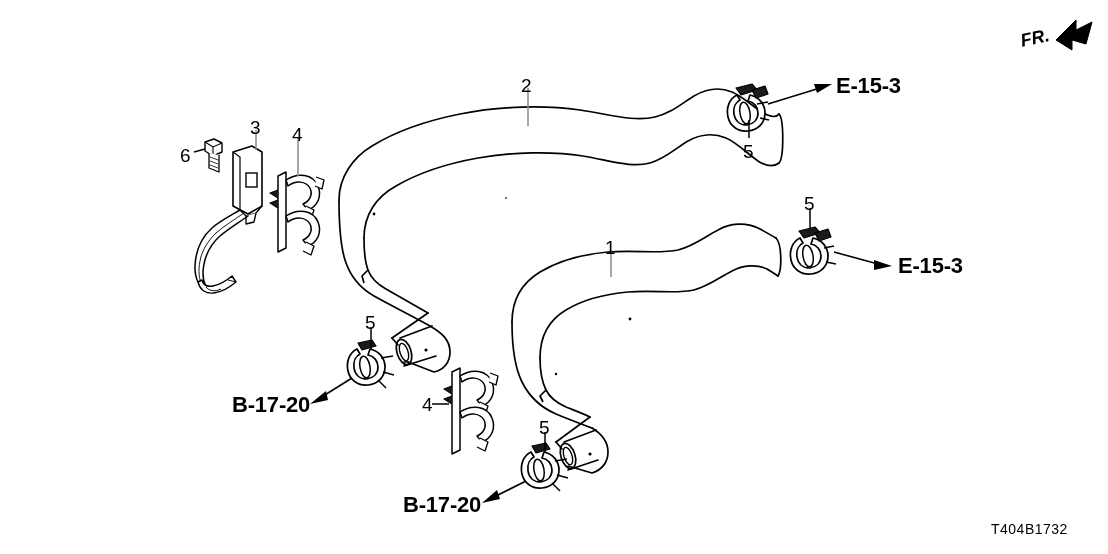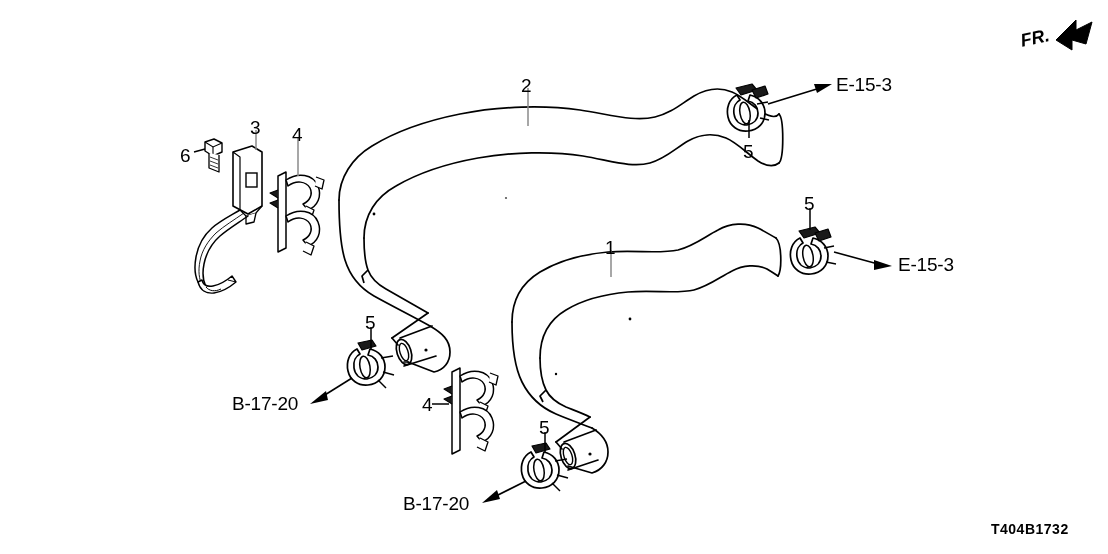--- a/index.html
+++ b/index.html
@@ -29,32 +29,32 @@
     font-family: "Liberation Sans", sans-serif;
     color: #000000;
     white-space: nowrap;
     line-height: 1;
   }
   .num-label {
     font-size: 19px;
     font-weight: 400;
   }
   .ref-label {
-    font-size: 19px;
-    font-weight: normal;
+    font-size: 22px;
+    font-weight: bold;
     letter-spacing: -0.2px;
   }
   .fr-label {
     font-size: 18px;
     font-weight: bold;
     font-style: italic;
   }
   .code-label {
     font-size: 14px;
-    font-weight: 700;
+    font-weight: 400;
     letter-spacing: 0.5px;
   }
 </style>
 </head>
 <body>
 
 <div id="page">
 
   <svg id="diagram-svg" viewBox="0 0 1108 554">
 

